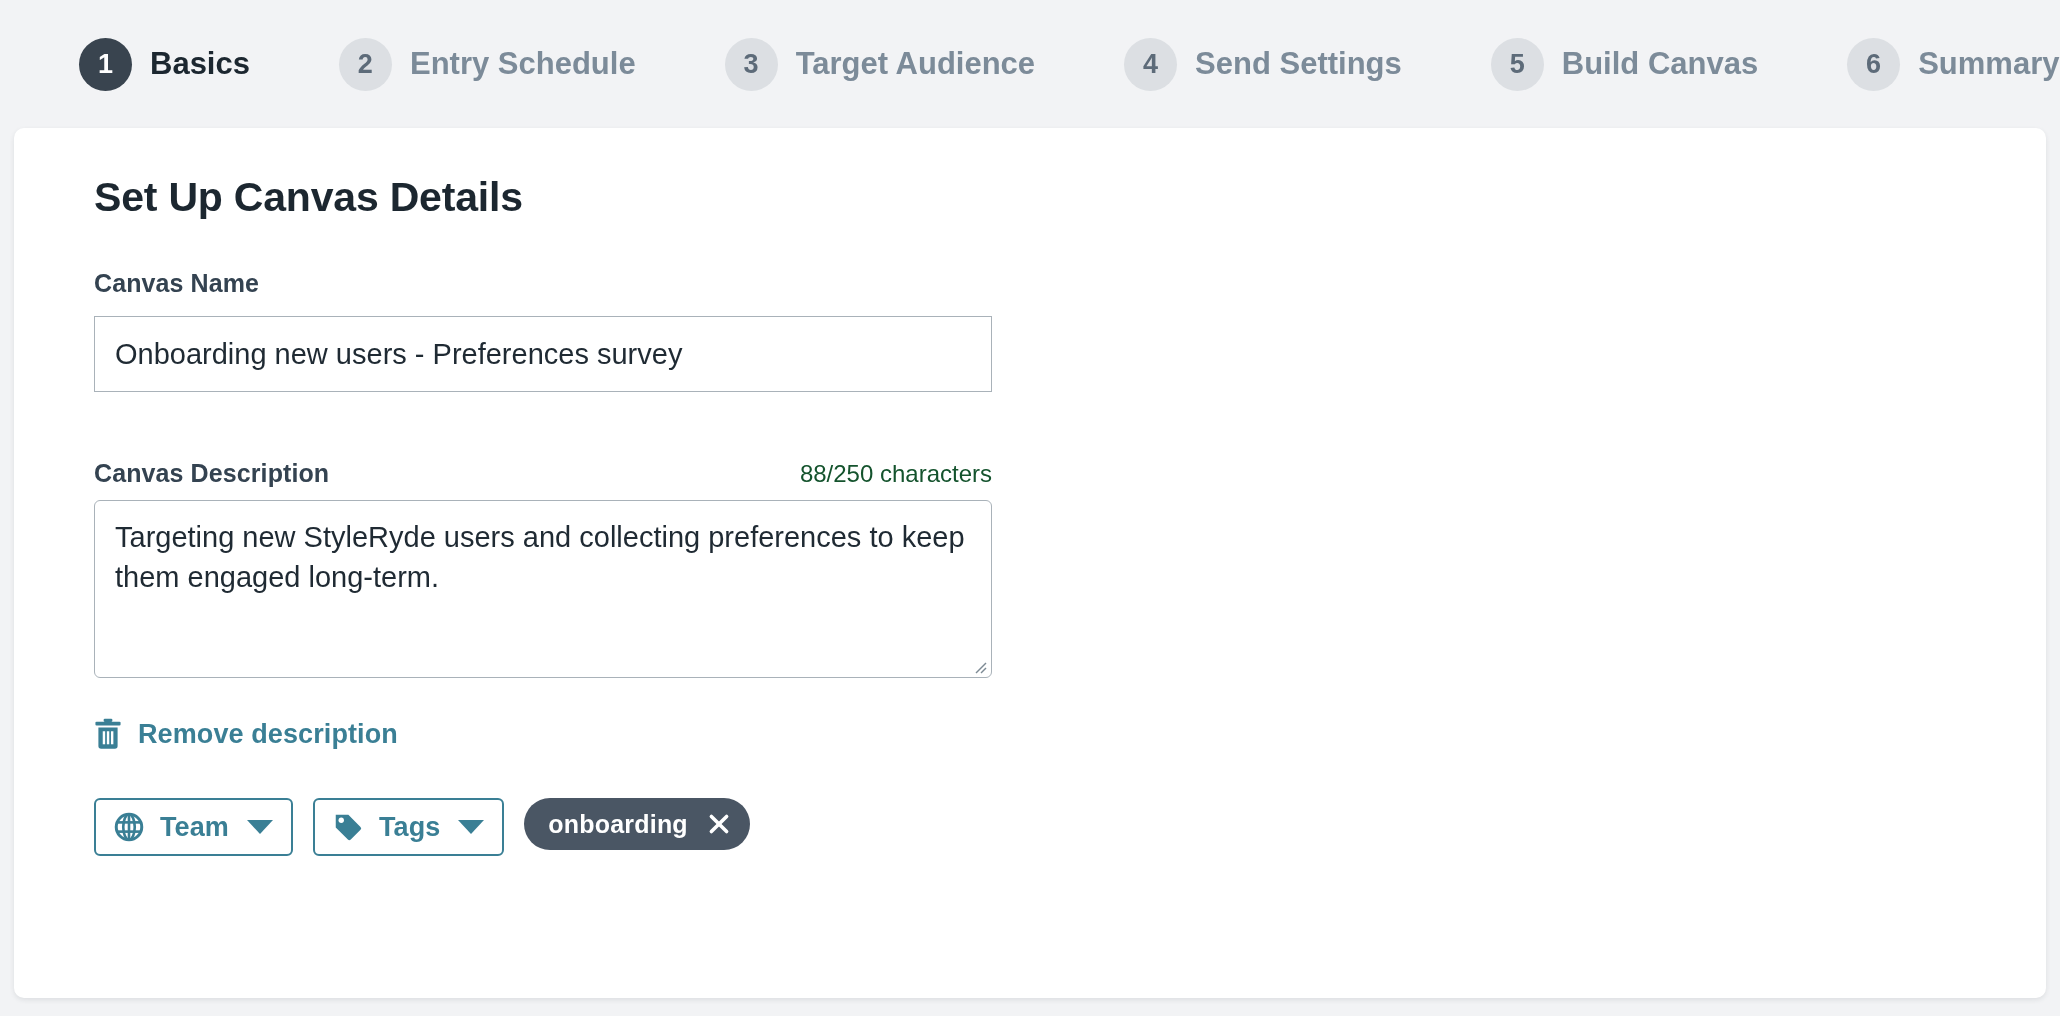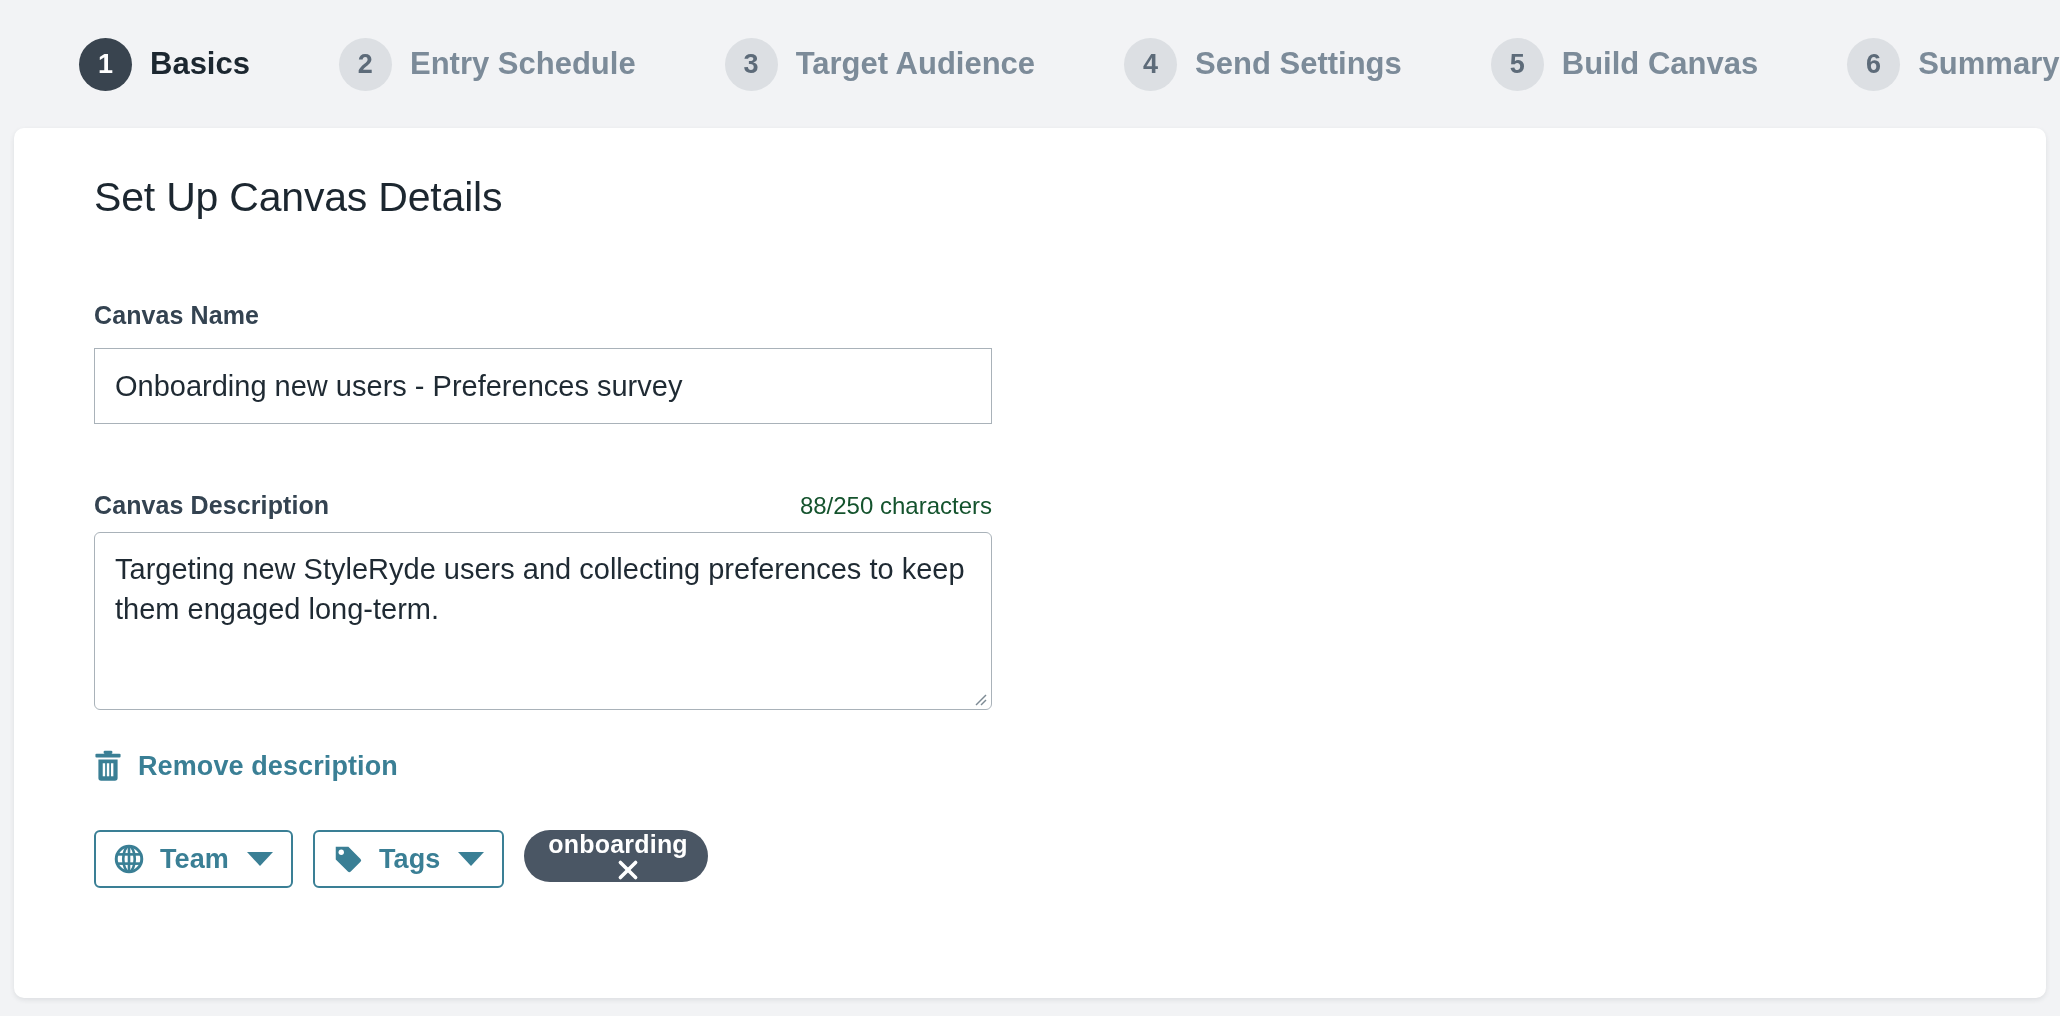--- a/index.html
+++ b/index.html
@@ -71,24 +71,24 @@
     box-sizing: border-box;
     box-shadow: 0 2px 5px rgba(40,50,60,0.10);
   }
 
   .card-inner {
     padding: 46px 0 0 80px;
   }
 
   .page-title {
     font-size: 41px;
-    font-weight: 400;
+    font-weight: 700;
     color: #1c2730;
     letter-spacing: -0.2px;
-    margin: 0 0 80px 0;
+    margin: 0 0 48px 0;
   }
 
   .field-label {
     font-size: 25px;
     font-weight: 700;
     color: #344351;
     letter-spacing: 0.1px;
   }
 
   .field-row {
@@ -211,21 +211,20 @@
   }
 
   .tag-chip {
     height: 52px;
     background: #4a5664;
     border-radius: 26px;
     display: inline-flex;
     align-items: center;
     padding: 0 20px 0 24px;
     cursor: default;
-    flex-direction: column;
   }
   .tag-chip-label {
     font-size: 25px;
     font-weight: 700;
     color: #ffffff;
     letter-spacing: 0.2px;
   }
   .tag-chip-close {
     margin-left: 20px;
     width: 22px;

